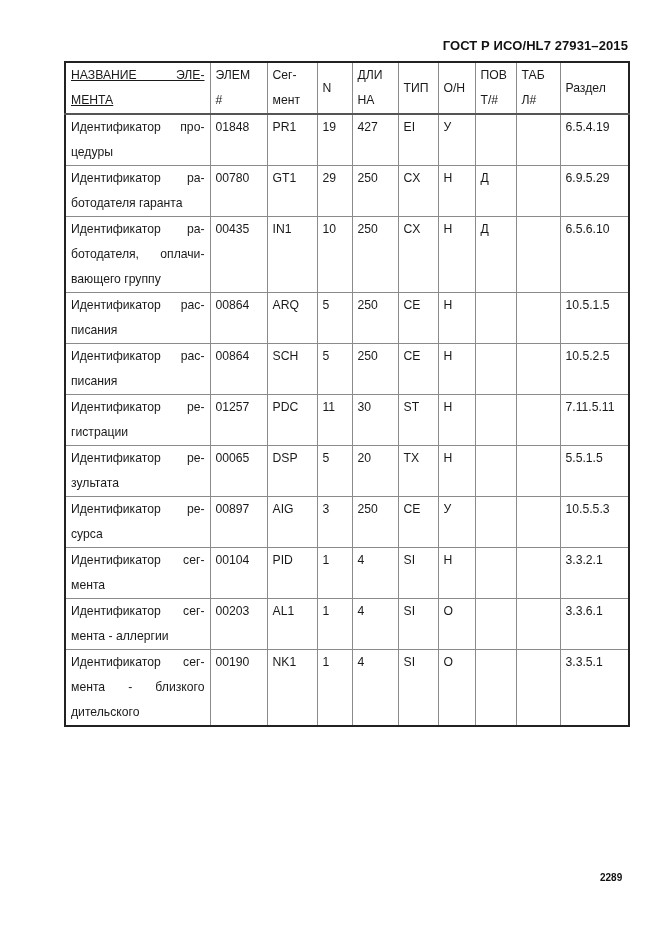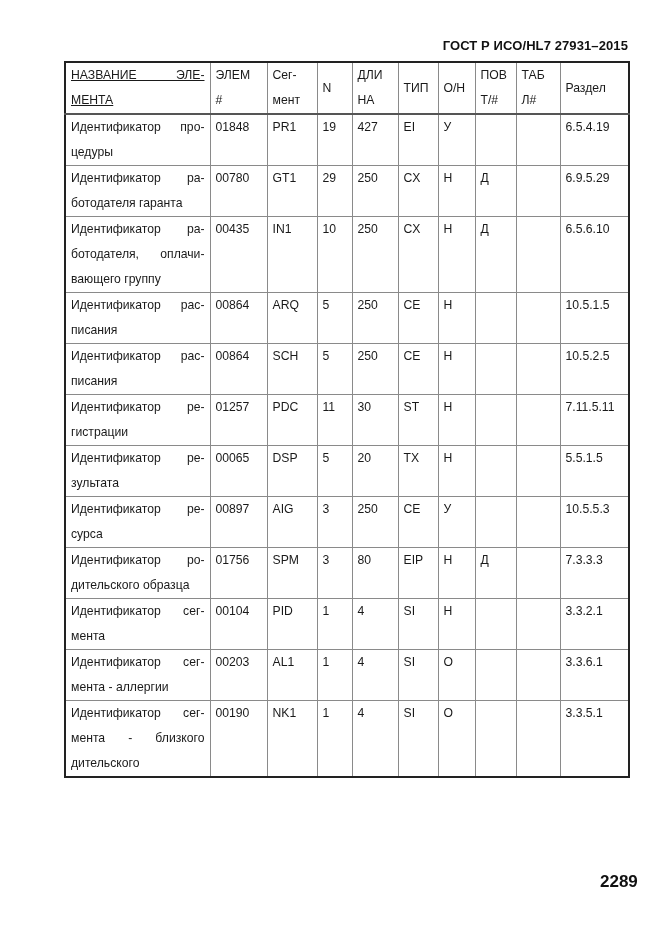--- a/index.html
+++ b/index.html
@@ -22,21 +22,21 @@
       font-weight: bold;
       font-size: 13px;
       letter-spacing: 0.1px;
       color: #111;
     }
     .page-number {
       position: absolute;
       top: 872px;
       left: 600px;
       font-weight: bold;
-      font-size: 17px;
+      font-size: 10px;
       color: #111;
     }
     table.elements {
       position: absolute;
       top: 61px;
       left: 64px;
       border-collapse: collapse;
       table-layout: fixed;
       width: 564px;
       border: 2px solid #222;
@@ -242,35 +242,20 @@
         <td>3</td>
         <td>250</td>
         <td>CE</td>
         <td>У</td>
         <td></td>
         <td></td>
         <td>10.5.5.3</td>
       </tr>
       <tr>
         <td class="name">
-          <span class="name-line">Идентификатор ро-</span>
-          <span class="name-line last">дительского образца</span>
-        </td>
-        <td>01756</td>
-        <td>SPM</td>
-        <td>3</td>
-        <td>80</td>
-        <td>EIP</td>
-        <td>Н</td>
-        <td>Д</td>
-        <td></td>
-        <td>7.3.3.3</td>
-      </tr>
-      <tr>
-        <td class="name">
           <span class="name-line">Идентификатор сег-</span>
           <span class="name-line last">мента</span>
         </td>
         <td>00104</td>
         <td>PID</td>
         <td>1</td>
         <td>4</td>
         <td>SI</td>
         <td>Н</td>
         <td></td>

